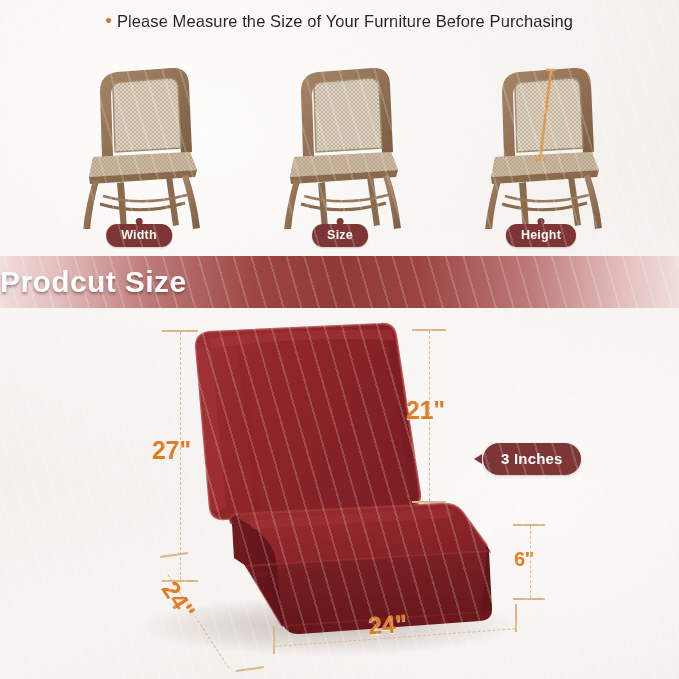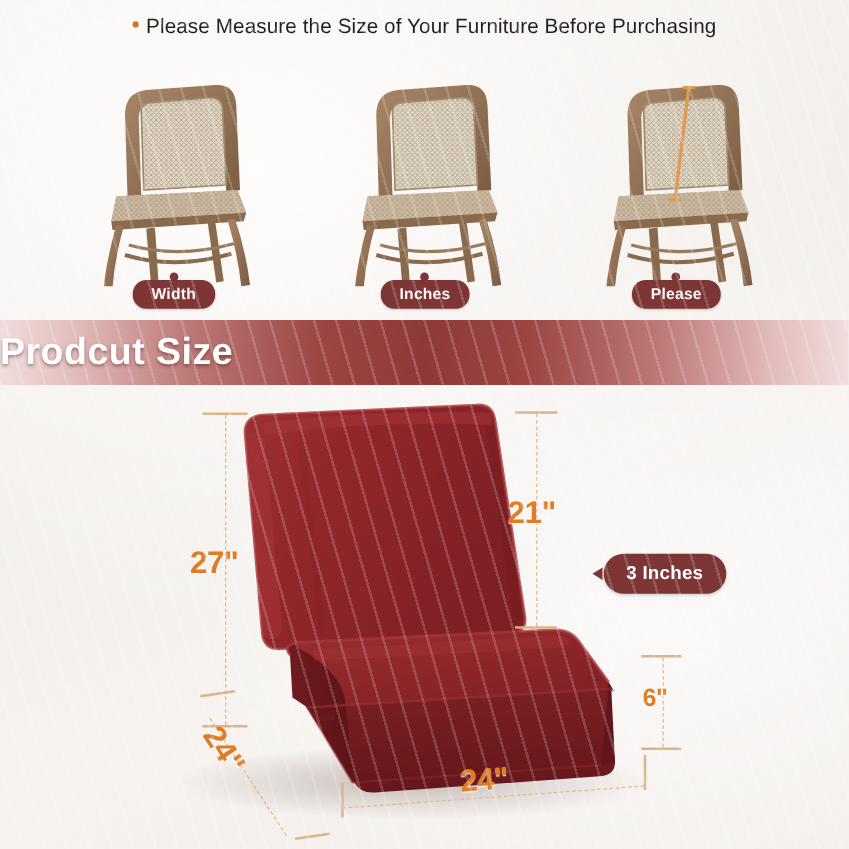--- a/index.html
+++ b/index.html
@@ -311,22 +311,22 @@
               <path d="M104 26 L93 116" stroke="#e09a52" stroke-width="2.6" fill="none"></path>
               <path d="M99 26 L109 26" stroke="#e09a52" stroke-width="2.4"></path>
               <path d="M88 116 L98 116" stroke="#e09a52" stroke-width="2.4"></path>
             </g>
           </svg>
         </div>
       </div>
 
       <div class="pill-row" style="top:172px;">
         <div class="pill" style="left:139px;">Width</div>
-        <div class="pill" style="left:340px;">Inches</div>
-        <div class="pill" style="left:541px;">Please</div>
+        <div class="pill" style="left:340px;">Size</div>
+        <div class="pill" style="left:541px;">Height</div>
       </div>
 
     </div>
   </div>
 
   <div class="banner">
     <span class="banner-title">Prodcut Size</span>
   </div>
 
   <div class="bottom-section">

